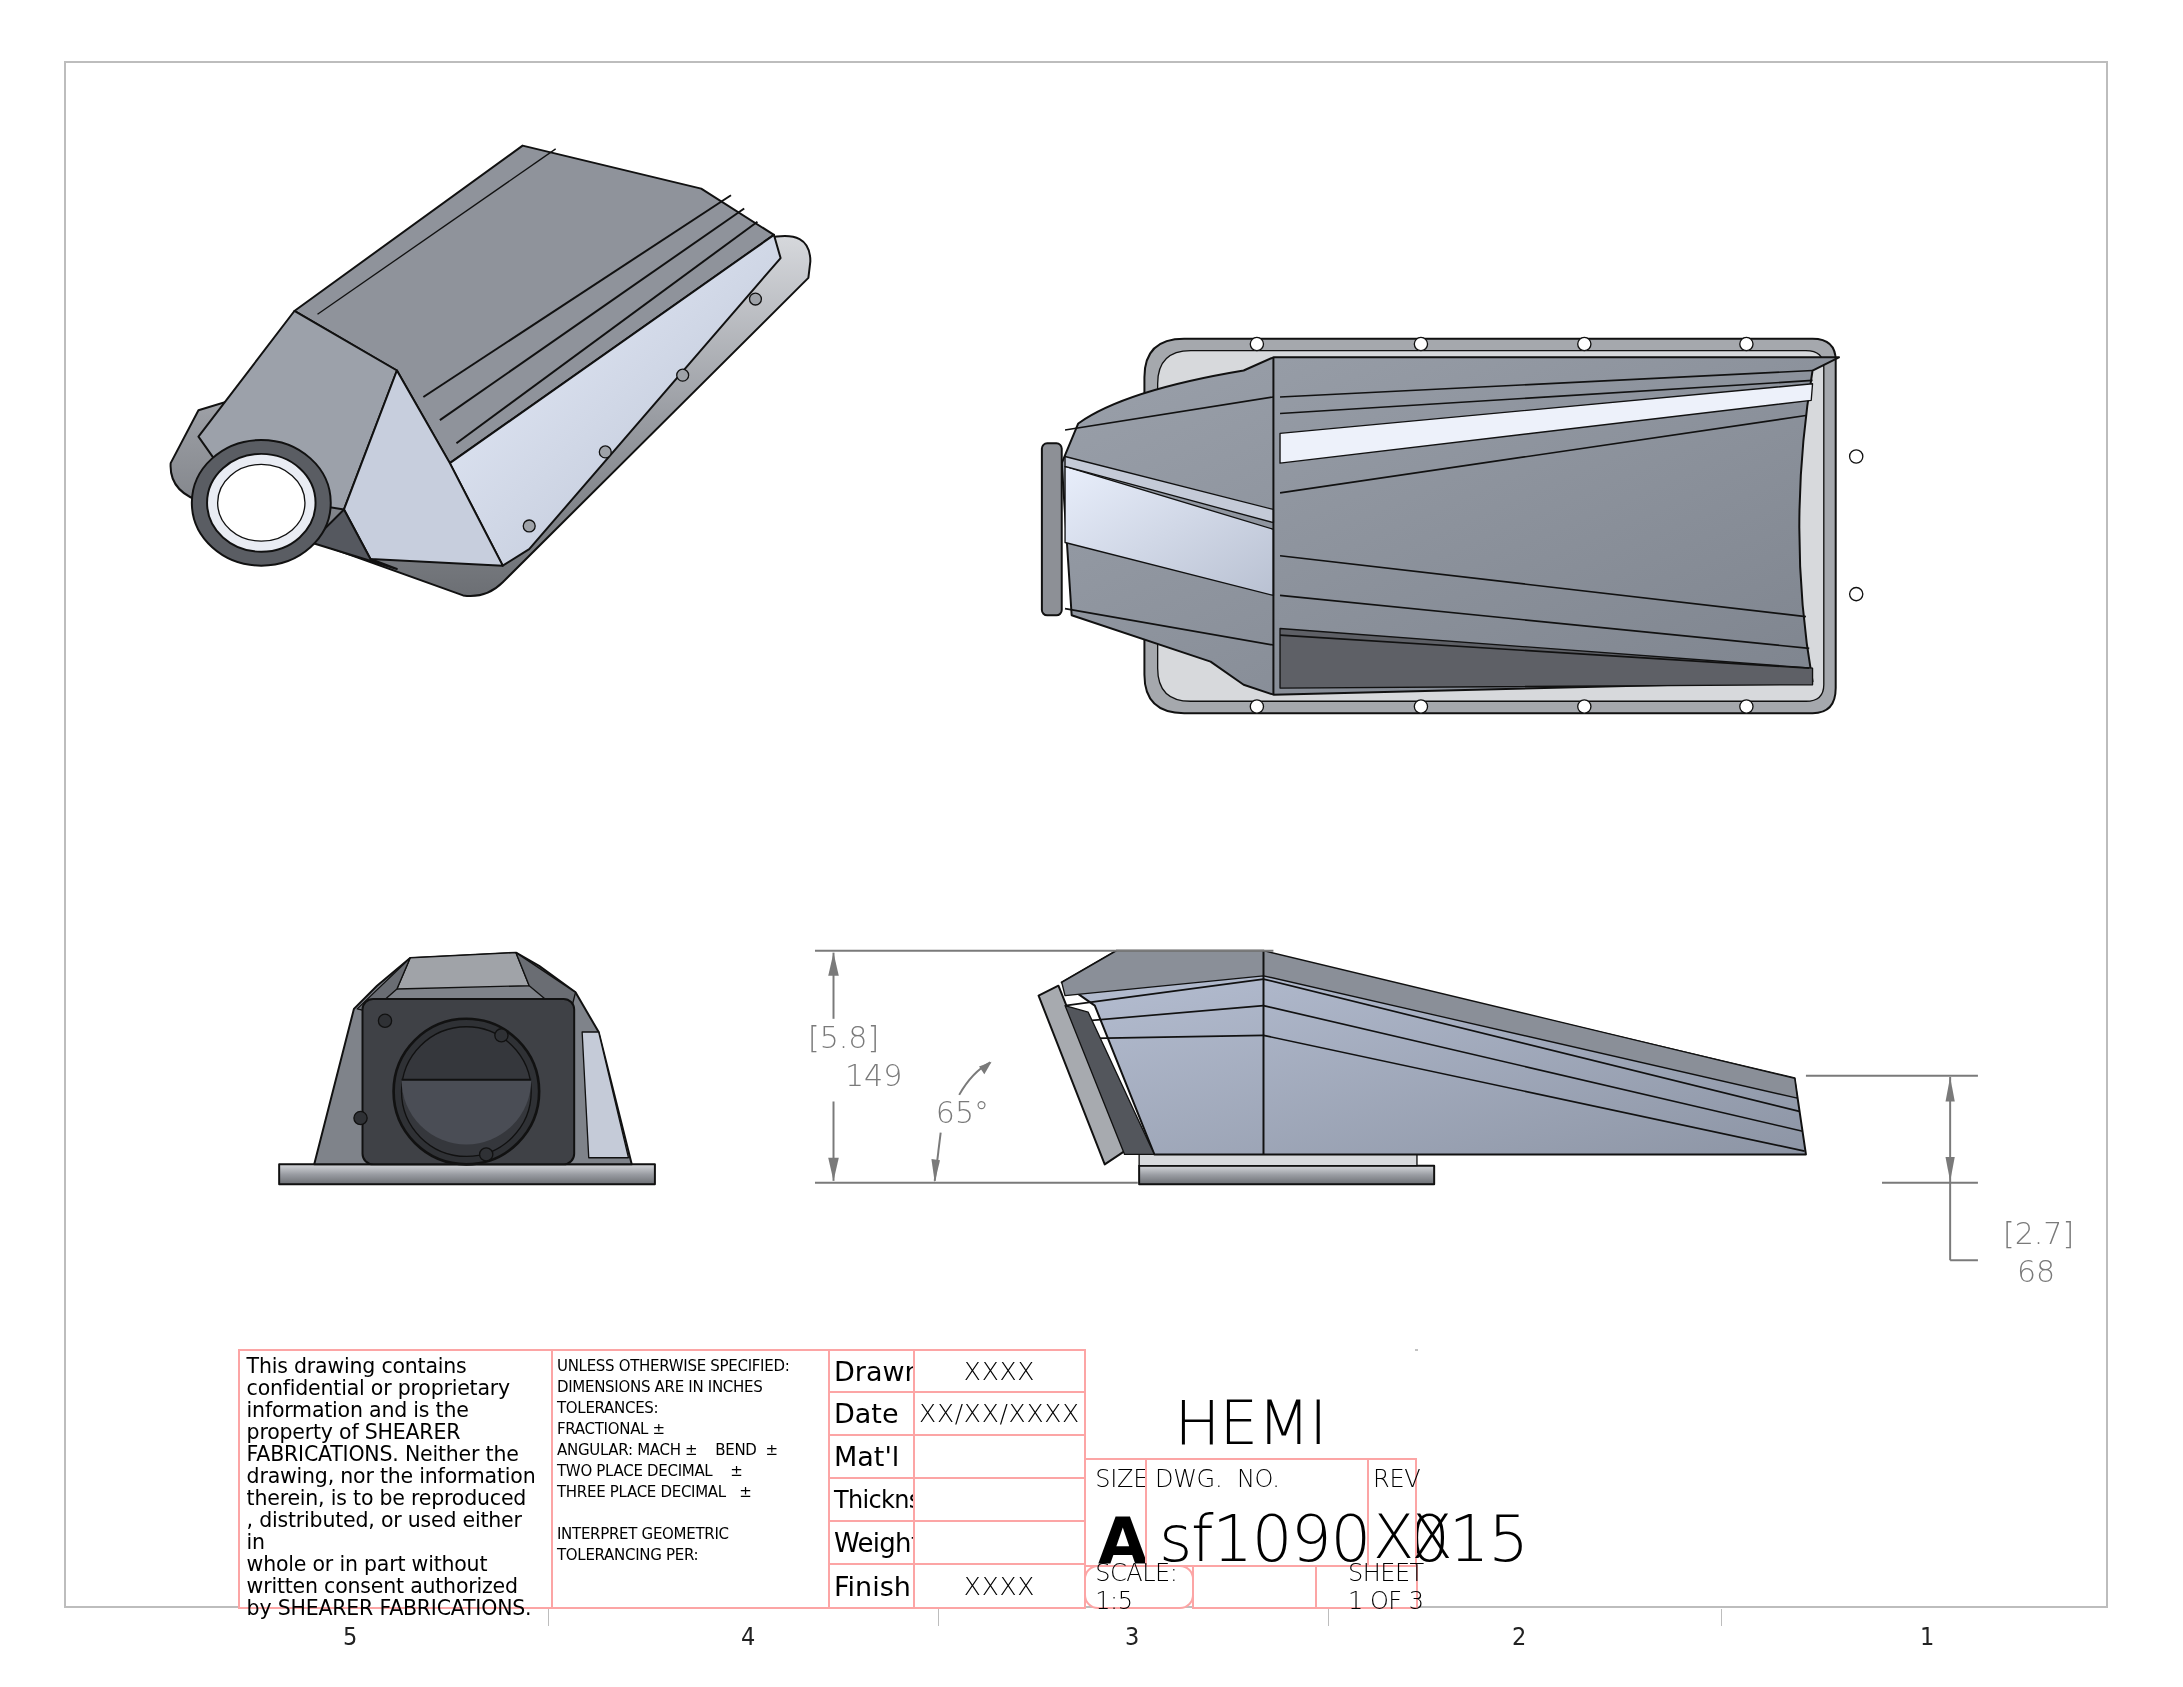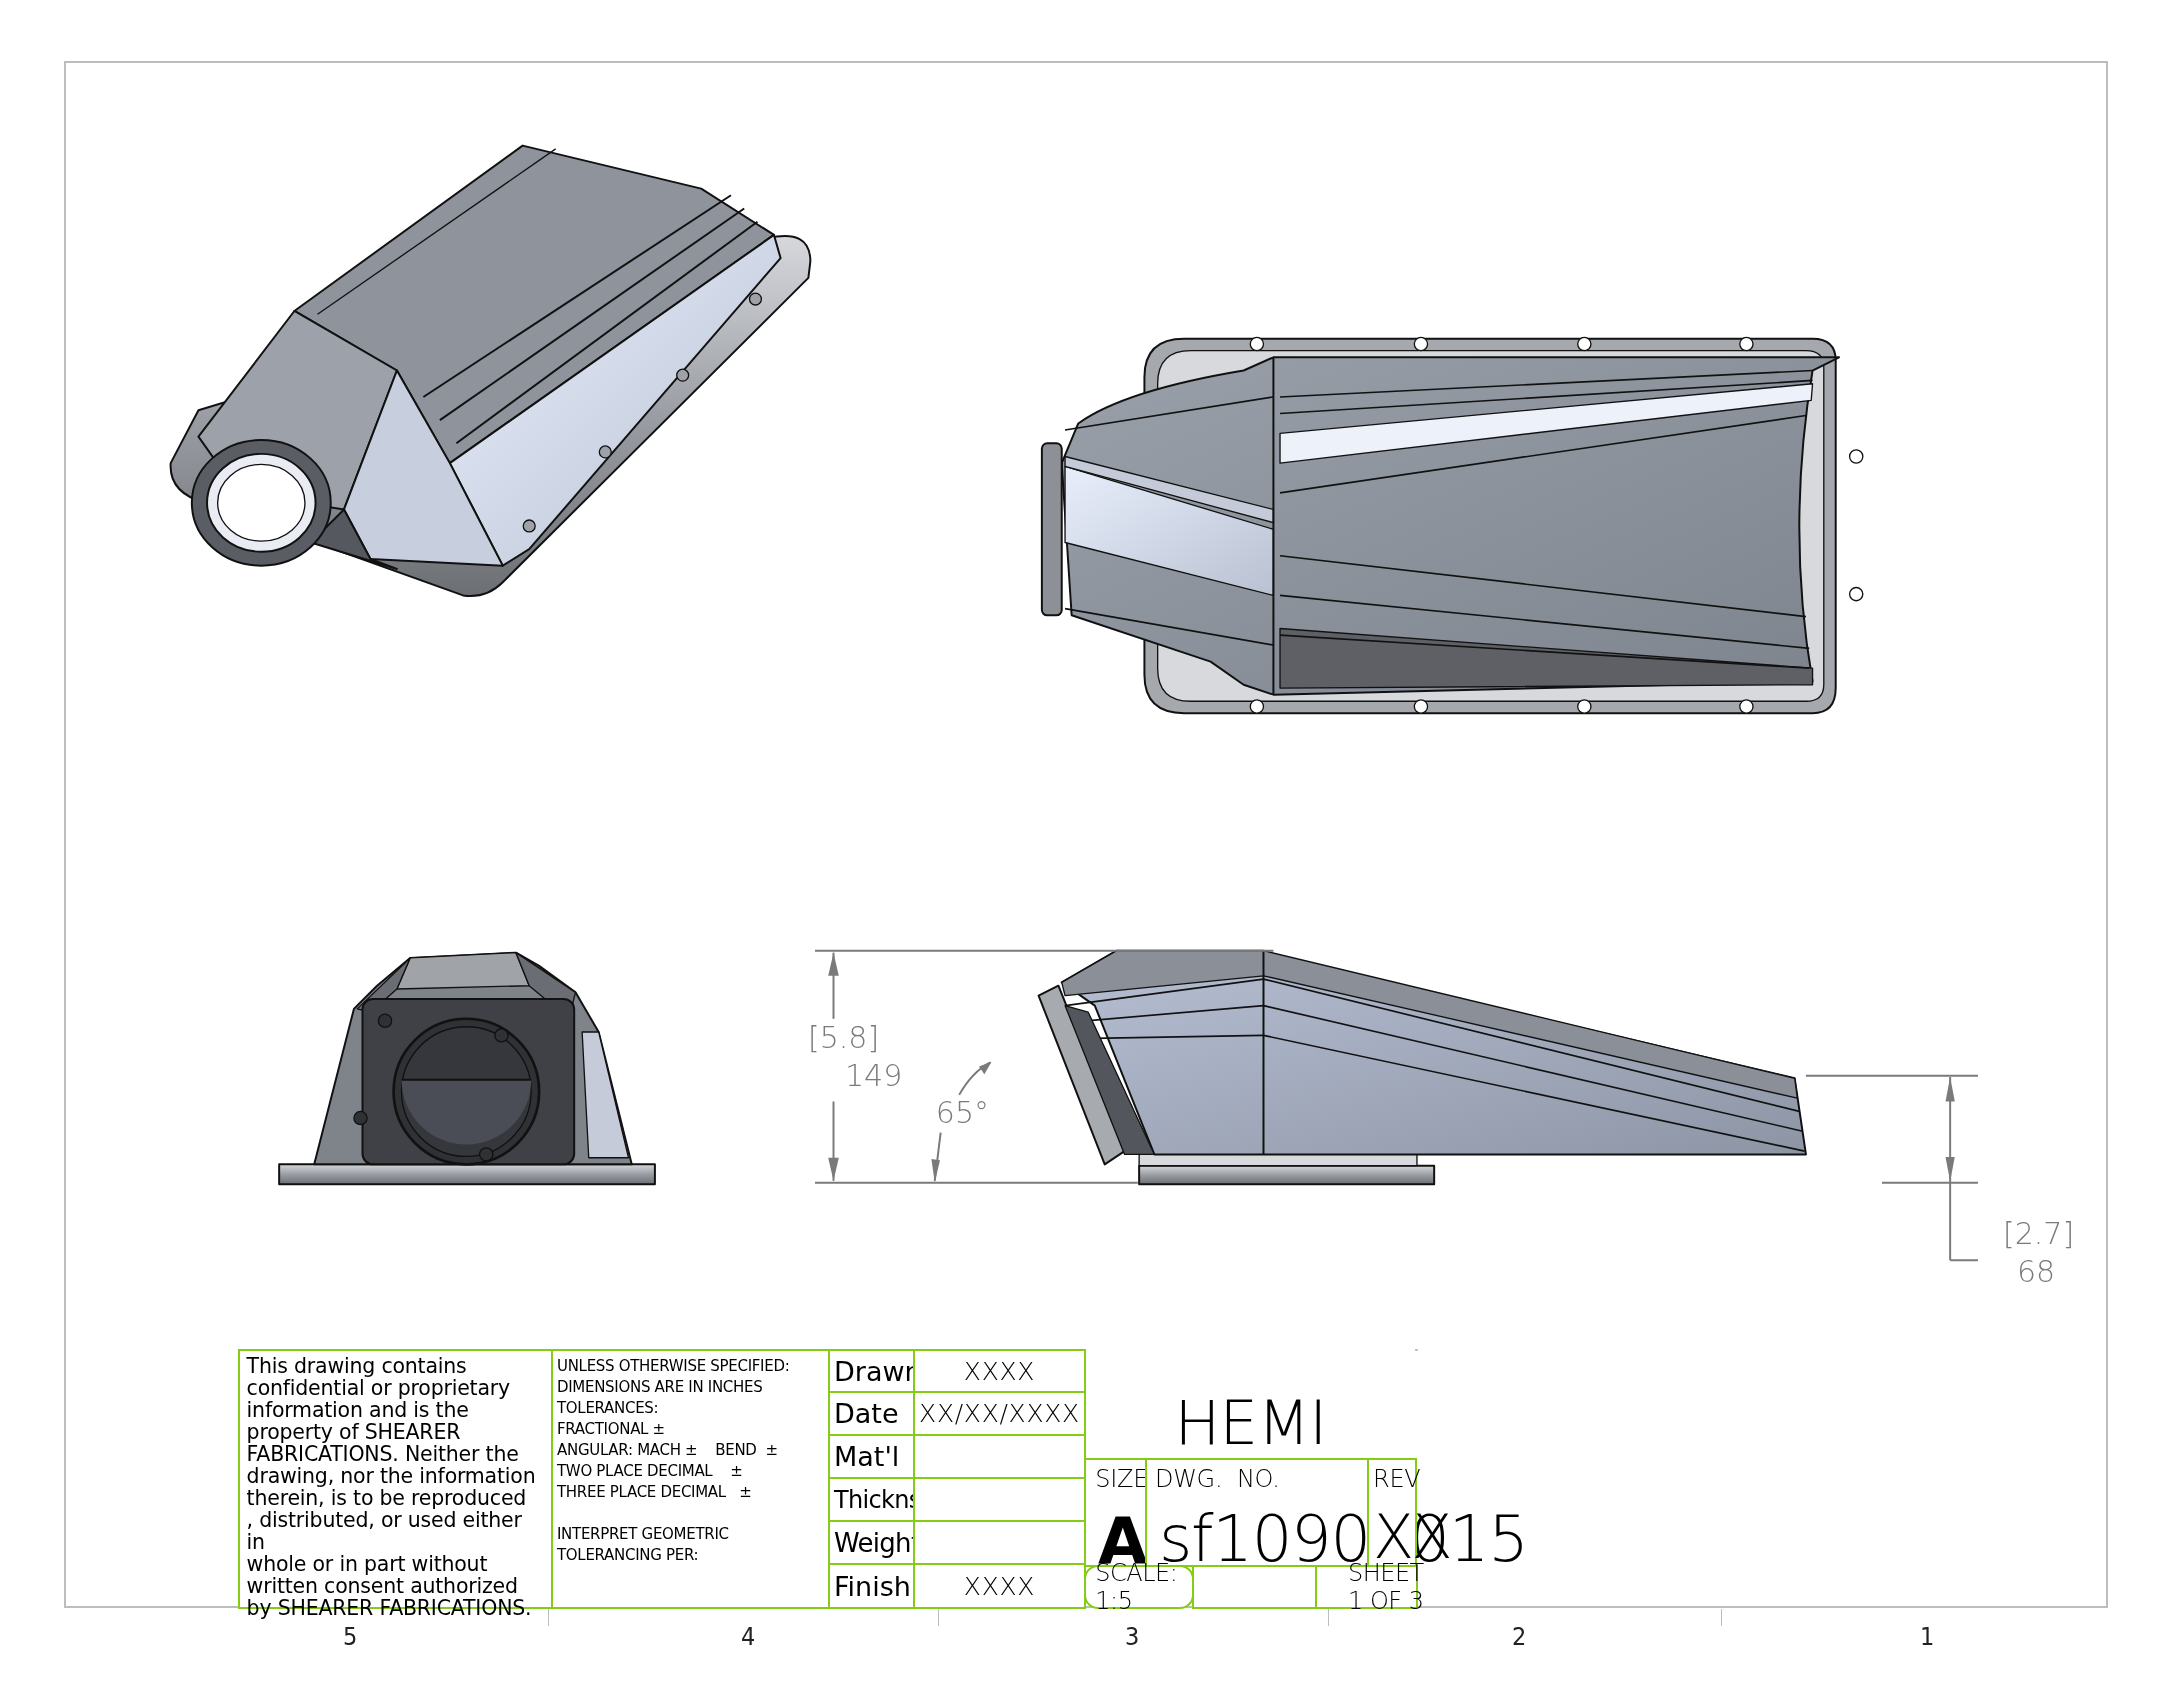--- a/index.html
+++ b/index.html
@@ -9,21 +9,21 @@
                     border: 2.6px solid #bdbdbd; box-sizing: border-box; }
     svg.views { position: absolute; left: 0; top: 0; width: 2183px; height: 1687px; }
     .dim-text { position: absolute; color: #7a7a7a; font-family: "DejaVu Sans", sans-serif;
                 font-weight: 200; line-height: 1; text-align: center; }
     .zone-num { position: absolute; top: 1622px; font-size: 25px; color: #222;
                 font-family: "DejaVu Sans Condensed", "DejaVu Sans", sans-serif; font-weight: 300; }
     .zone-tick { position: absolute; top: 1609px; width: 1.3px; height: 17px; background: #bdbdbd; }
 
     
     .tb { position: absolute; left: 238px; top: 1349px; width: 1872px; height: 260px; }
-    .cell { position: absolute; box-sizing: border-box; border: 2px solid #84cc16; background: #fff; }
+    .cell { position: absolute; box-sizing: border-box; border: 2px solid #fca5a5; background: #fff; }
     .notice { font-size: 20.5px; line-height: 22px; padding: 4px 6.6px; letter-spacing: -0.2px; }
     .tol { font-size: 15px; line-height: 21px; padding: 5.3px 4px; letter-spacing: -0.3px; }
     .tol .gap { height: 20.5px; }
     .lbl { font-size: 27px; padding: 2.6px 4px; line-height: 1; display: flex; align-items: center; }
     .val { font-size: 25px; display: flex; align-items: center; justify-content: center; letter-spacing: 0.7px; font-weight: 300; }
     .small-lbl { position: absolute; font-size: 24px; font-weight: 300; letter-spacing: -0.3px; }
     .title-main { position: absolute; left: 0; right: 0; top: 38px; text-align: center; font-size: 61px; font-weight: 300; letter-spacing: -0.7px; }
     .size-val { position: absolute; left: 12px; top: 45px; font-size: 64px; font-weight: 700; }
     .dwg-val { position: absolute; left: 12px; top: 42px; font-size: 64px; font-weight: 300; letter-spacing: -1.3px; }
     .rev-val { position: absolute; left: 4px; top: 42px; font-size: 60px; font-weight: 300; letter-spacing: -2.6px; }

